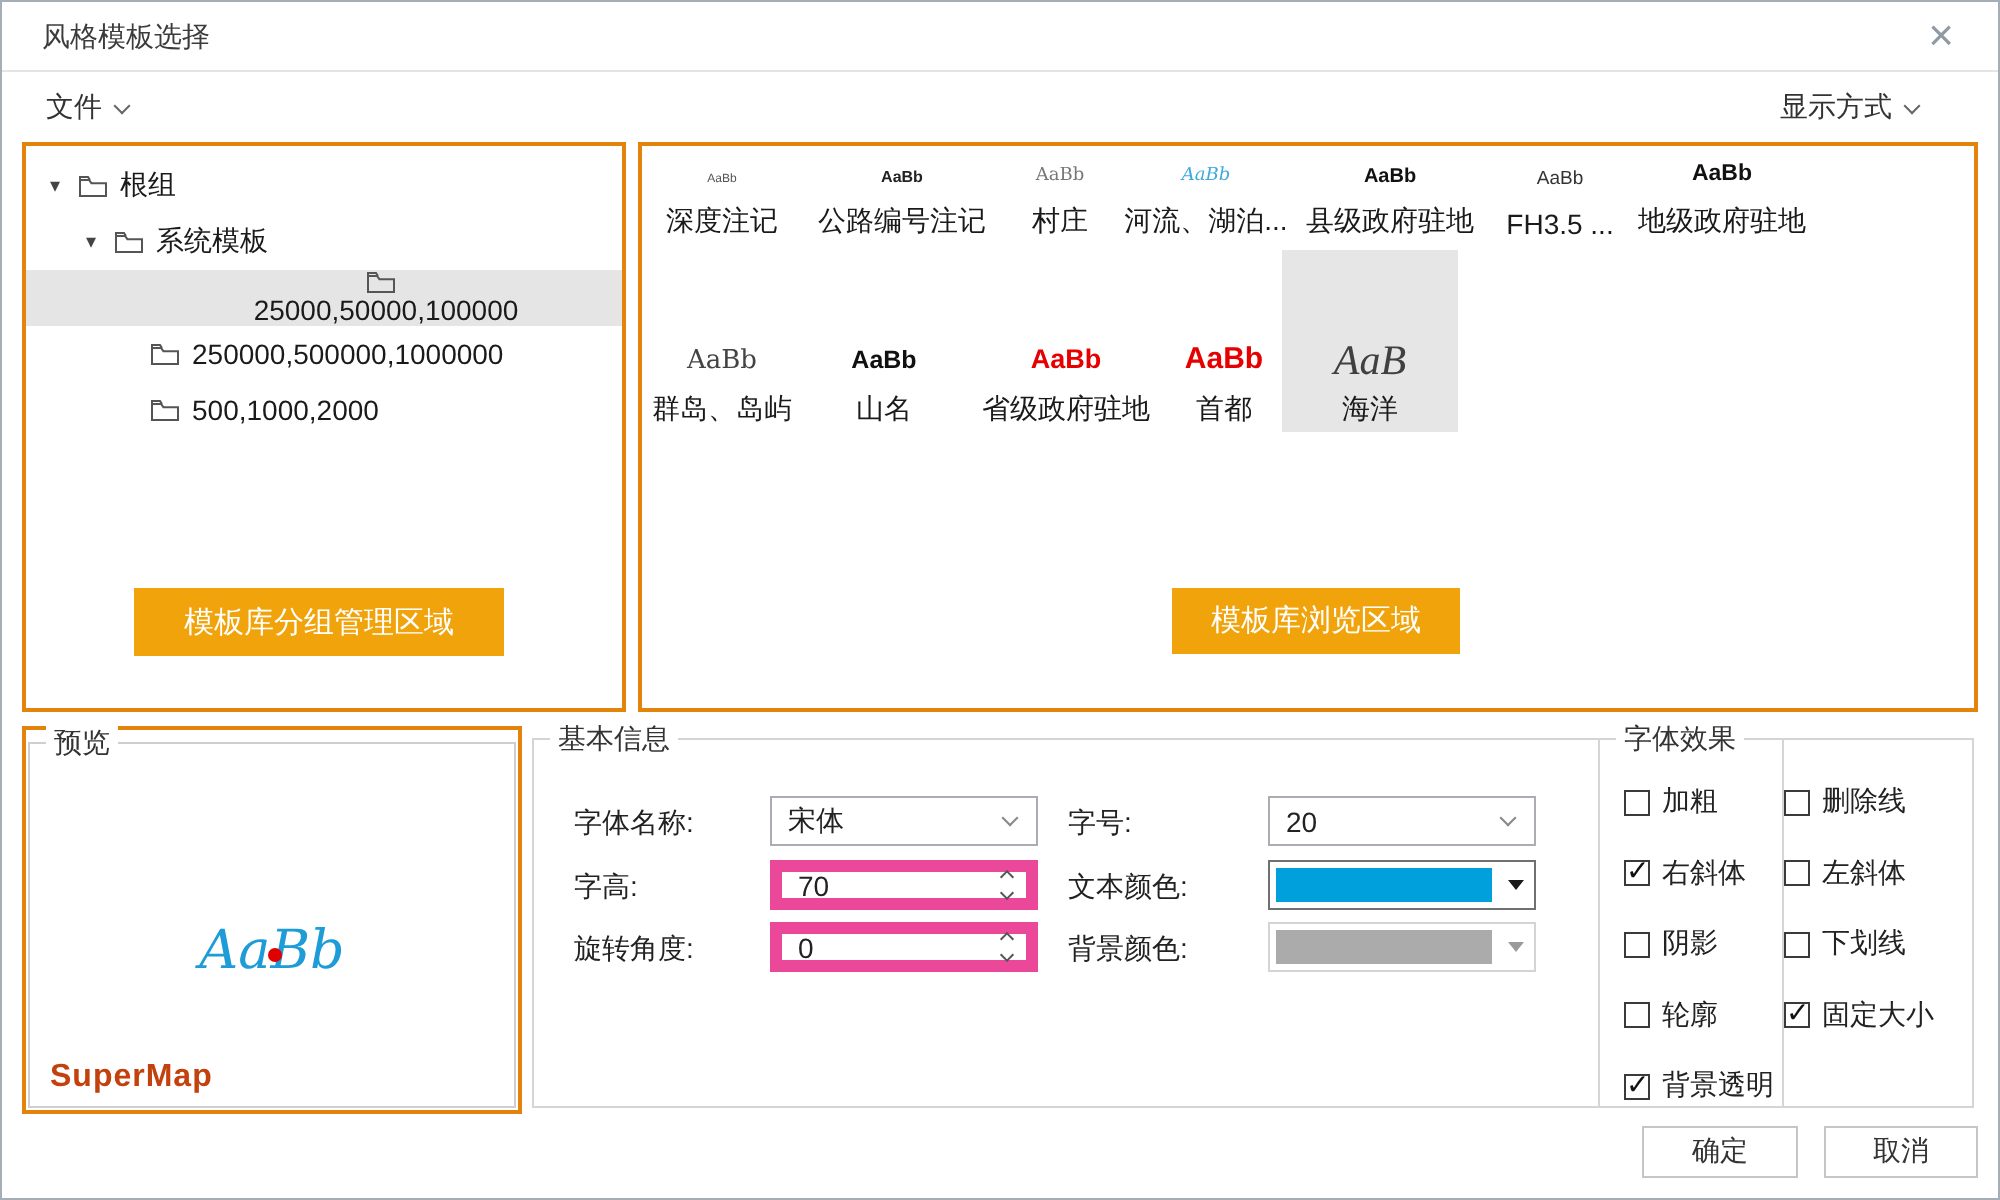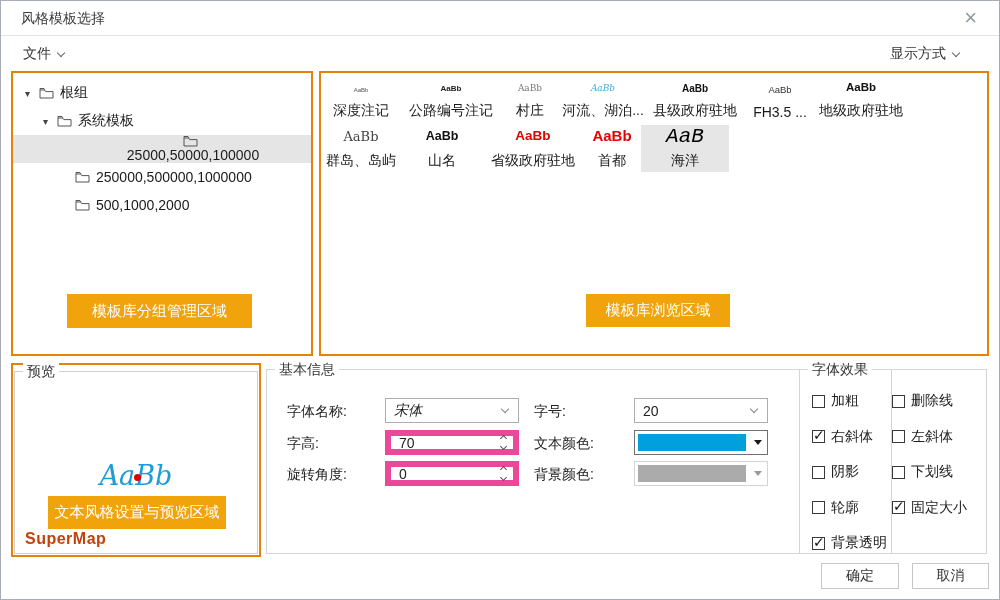--- a/index.html
+++ b/index.html
@@ -48,21 +48,21 @@
   .s-t3 { font-size:8px; font-weight:bold; color:#222; }
   .s-t4 { font-family:"DejaVu Serif",serif; font-size:9px; color:#777; }
   .s-t5 { font-family:"DejaVu Serif",serif; font-style:italic; font-size:9px; color:#3FA9DC; }
   .s-t6 { font-size:10px; font-weight:bold; color:#111; }
   .s-t7 { font-size:9.5px; color:#333; }
   .s-t8 { font-size:11.5px; font-weight:bold; color:#111; }
   .s-r1 { font-family:"DejaVu Serif",serif; font-size:13px; color:#444; }
   .s-r2 { font-size:12.5px; font-weight:bold; color:#111; }
   .s-r3 { font-size:13.5px; font-weight:bold; color:#E60000; }
   .s-r4 { font-size:15px; font-weight:bold; color:#E60000; }
-  .s-r5 { font-family:Liberation Mono, monospace; font-style:italic; font-size:21px; color:#000000; margin-bottom:4px; }
+  .s-r5 { font-family:Liberation Serif, serif; font-style:italic; font-size:21px; color:#404040; margin-bottom:4px;margin-top:44px; }
 
   
   .groupbox { position:absolute; border:1px solid #D5D5D5; }
   .legend { position:absolute; top:-9px; left:8px; background:#fff; padding:0 4px; font-size:14px; color:#333; }
   #preview-inner { left:1px; top:6px; width:244px; height:183px; border-color:#CFCFCF; }
   .preview-sample { position:absolute; left:0; right:0; top:88px; text-align:center; font-family:"DejaVu Serif",serif; font-style:italic; font-size:27px; color:#1E9CD7; }
   .anchor-dot { position:absolute; left:119px; top:102px; width:7px; height:7px; border-radius:50%; background:#E00000; }
   .watermark { position:absolute; left:10px; bottom:5px; font-size:16px; font-weight:bold; color:#c2410c; letter-spacing:0.5px; }
 
   
@@ -207,30 +207,29 @@
       </div>
     </div>
     <div class="overlay-btn" style="left:265px; top:221px; width:144px; height:33px;">模板库浏览区域</div>
   </div>
 
   <div id="preview-panel" class="panel-orange">
     <div id="preview-inner" class="groupbox">
       <span class="legend">预览</span>
       <div class="preview-sample">AaBb</div>
       <div class="anchor-dot"></div>
-      <div class="overlay-btn" style="left:33px; top:124px; width:178px; height:33px;">文本风格设置与预览区域</div>
       <div class="watermark">SuperMap</div>
     </div>
   </div>
 
   <div id="basic-group" class="groupbox">
     <span class="legend">基本信息</span>
 
     <span class="fld-label" style="left:20px; top:33px;">字体名称:</span>
-    <div class="combo" style="left:118px; top:28px;font-style:italic;">
+    <div class="combo" style="left:118px; top:28px;">
       <span>宋体</span>
       <span class="chev"></span>
     </div>
 
     <span class="fld-label" style="left:267px; top:33px;">字号:</span>
     <div class="combo" style="left:367px; top:28px;">
       <span>20</span>
       <span class="chev"></span>
     </div>
 

